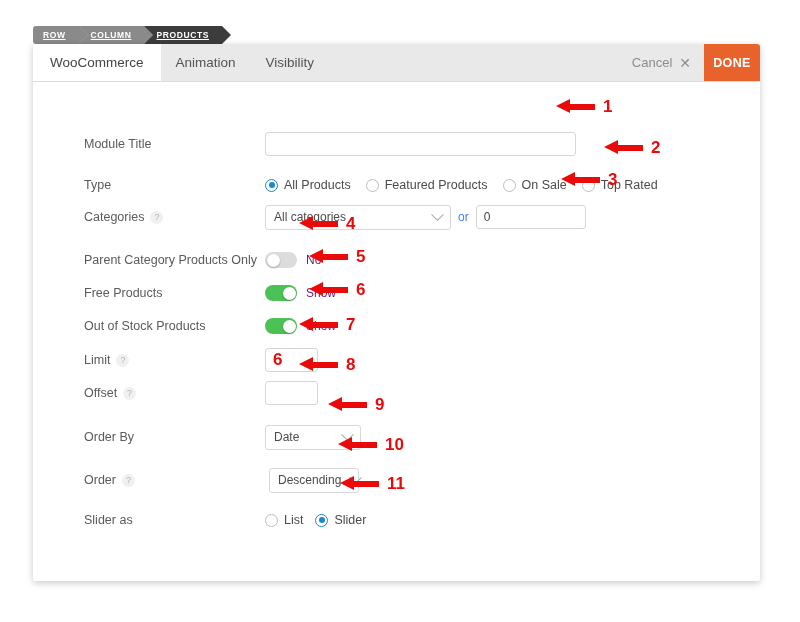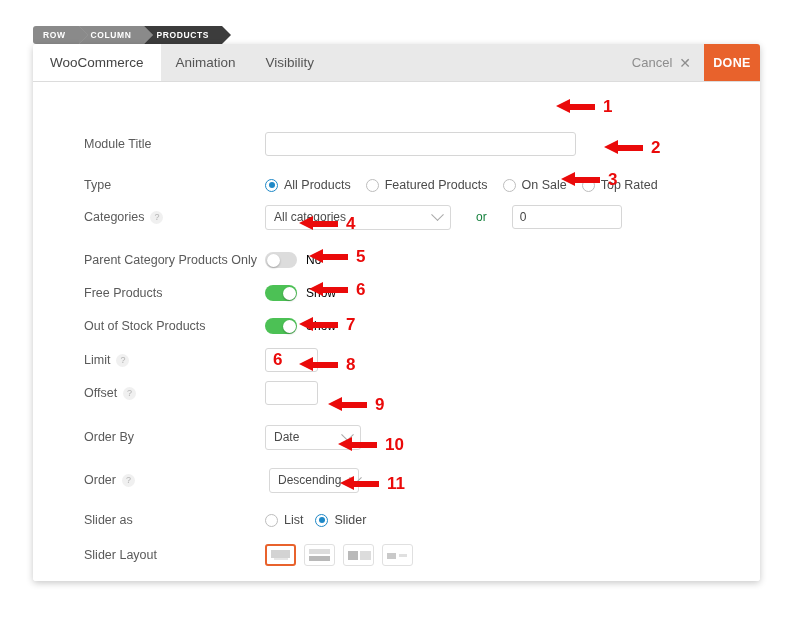--- a/index.html
+++ b/index.html
@@ -16,20 +16,21 @@
   
   .breadcrumb{
     position:absolute;left:33px;top:26px;height:18px;
     display:flex;align-items:stretch;
     font-size:8.5px;font-weight:bold;letter-spacing:.6px;color:#ffffff;
   }
   .crumb{
     position:relative;display:flex;align-items:center;
     padding:0 13px 0 12px;
     background:#8a8a8a;
+    text-decoration:underline;
   }
   .crumb:first-child{border-radius:3px 0 0 3px;padding-left:10px;}
   .crumb.active{background:#3c3c3c;}
   .crumb .arrowTip{
     position:absolute;right:-9px;top:0;width:0;height:0;z-index:2;
     border-top:9px solid transparent;border-bottom:9px solid transparent;
     border-left:9px solid #8a8a8a;
   }
   .crumb.active .arrowTip{border-left-color:#3c3c3c;}
   .crumb .arrowNotch{
@@ -119,35 +120,35 @@
     font-size:12px;color:#4a4a4a;padding:0 8px;gap:10px;cursor:pointer;
   }
   .sel.cats{width:186px;}
   .sel.orderby{width:96px;justify-content:space-between;}
   .sel.order{width:90px;}
   .sel.slides{width:40px;padding:0 5px 0 7px;color:#7d7d7d;}
   .chev{
     width:8px;height:8px;border-right:1.4px solid #a9a9a9;border-bottom:1.4px solid #a9a9a9;
     transform:rotate(45deg) translate(-2px,-2px);flex:none;
   }
-  .ortext{font-size:12px;color:#15803d;margin:0 25px;}
+  .ortext{font-size:12px;color:#3b82f6;margin:0 7px;}
 
   
   .tgl{display:flex;align-items:center;gap:9px;}
   .sw{
     box-sizing:border-box;width:32px;height:16px;border-radius:9px;
     background:#dcdcdc;position:relative;cursor:pointer;flex:none;
   }
   .sw.on{background:#4cc155;}
   .sw i{
     position:absolute;top:1.5px;left:1.5px;width:13px;height:13px;border-radius:50%;
     background:#fff;box-shadow:0 1px 2px rgba(0,0,0,.28);
   }
   .sw.on i{left:17.5px;}
-  .swtxt{font-size:12px;color:#000000;}
+  .swtxt{font-size:12px;color:#701a75;}
 
   
   .thumbs{display:flex;align-items:center;gap:8px;}
   .thumb{
     box-sizing:border-box;width:31px;height:22px;border:1px solid #e0e0e0;
     border-radius:3px;background:#fff;position:relative;cursor:pointer;
     display:flex;align-items:center;justify-content:center;
   }
   .thumb.sel{border:2px solid #e8622c;}
   .thumb .g{background:#d3d3d3;position:absolute;}
@@ -346,43 +347,20 @@
               <span>List</span>
             </div>
             <div class="radio">
               <span class="dot on"></span>
               <span>Slider</span>
             </div>
           </div>
         </div>
       </div>
 
-      <div class="row" style="top:459px;height:28px">
-        <div class="lbl" style="height:28px">Slider Layout</div>
-        <div class="ctl" style="height:28px">
-          <div class="thumbs">
-            <div class="thumb sel">
-              <span class="g" style="left:4px;top:4px;right:4px;height:8px;"></span>
-              <span class="g" style="left:7px;bottom:4px;width:14px;height:2px;background:#e6e6e6;"></span>
-            </div>
-            <div class="thumb">
-              <span class="g" style="left:4px;top:4px;right:4px;height:5px;background:#dcdcdc;"></span>
-              <span class="g" style="left:4px;top:11px;right:4px;height:5px;background:#b9b9b9;"></span>
-            </div>
-            <div class="thumb">
-              <span class="g" style="left:4px;top:6px;width:10px;height:9px;background:#b9b9b9;"></span>
-              <span class="g" style="left:16px;top:6px;width:11px;height:9px;background:#dcdcdc;"></span>
-            </div>
-            <div class="thumb">
-              <span class="g" style="left:4px;top:8px;width:9px;height:6px;background:#c9c9c9;"></span>
-              <span class="g" style="left:16px;top:9px;width:8px;height:3px;background:#e0e0e0;"></span>
-            </div>
-          </div>
-        </div>
-      </div>
 
       <div class="row" style="top:498px;height:26px">
         <div class="lbl" style="height:26px">Slider Options</div>
         <div class="ctl" style="height:26px">
           <div class="sel slides">
             
             
           </div>
 
         </div>

